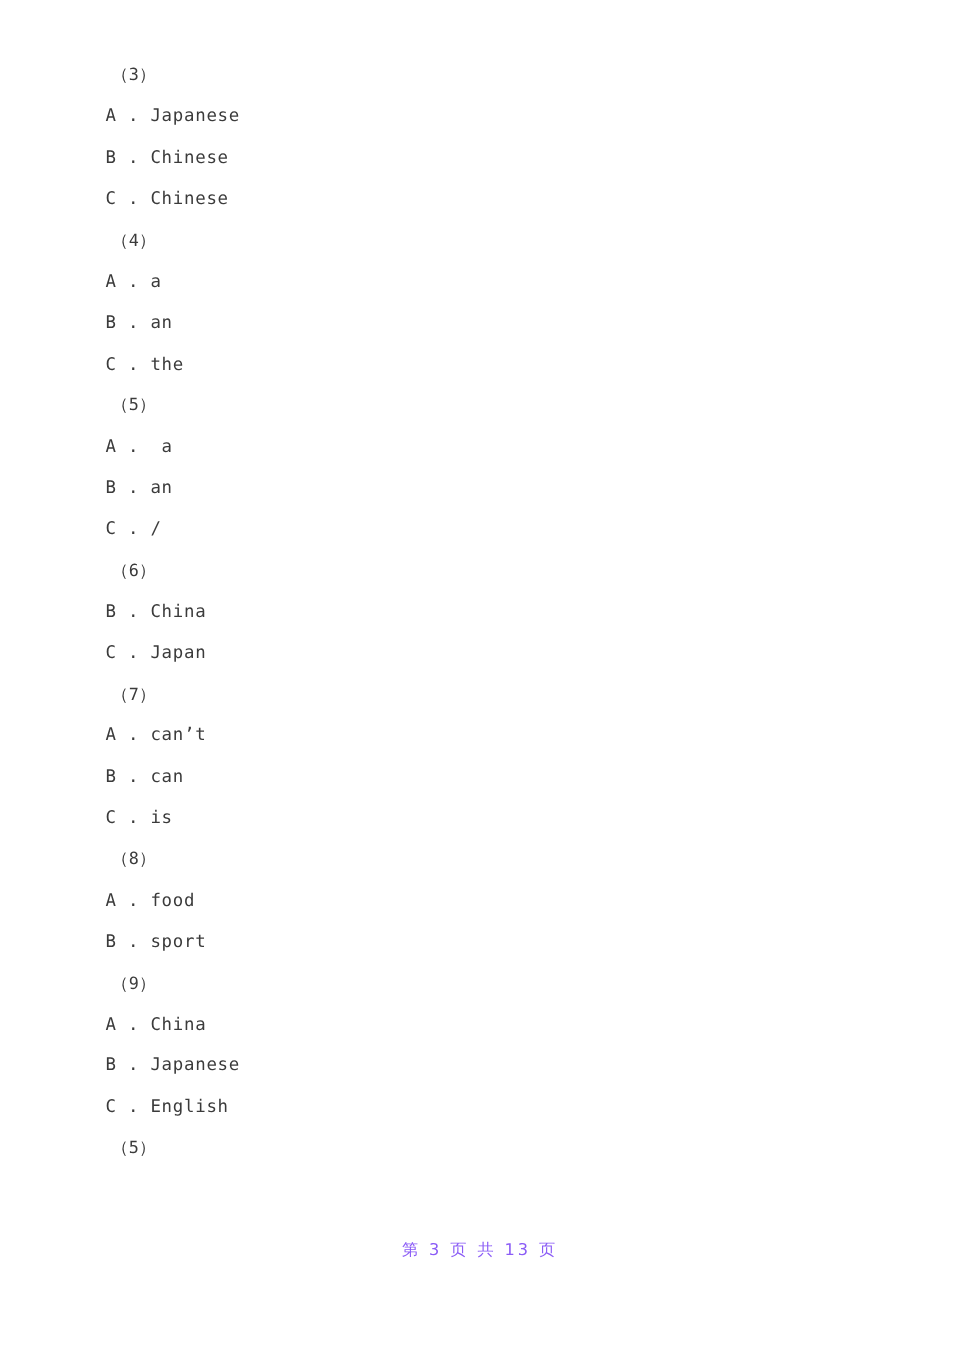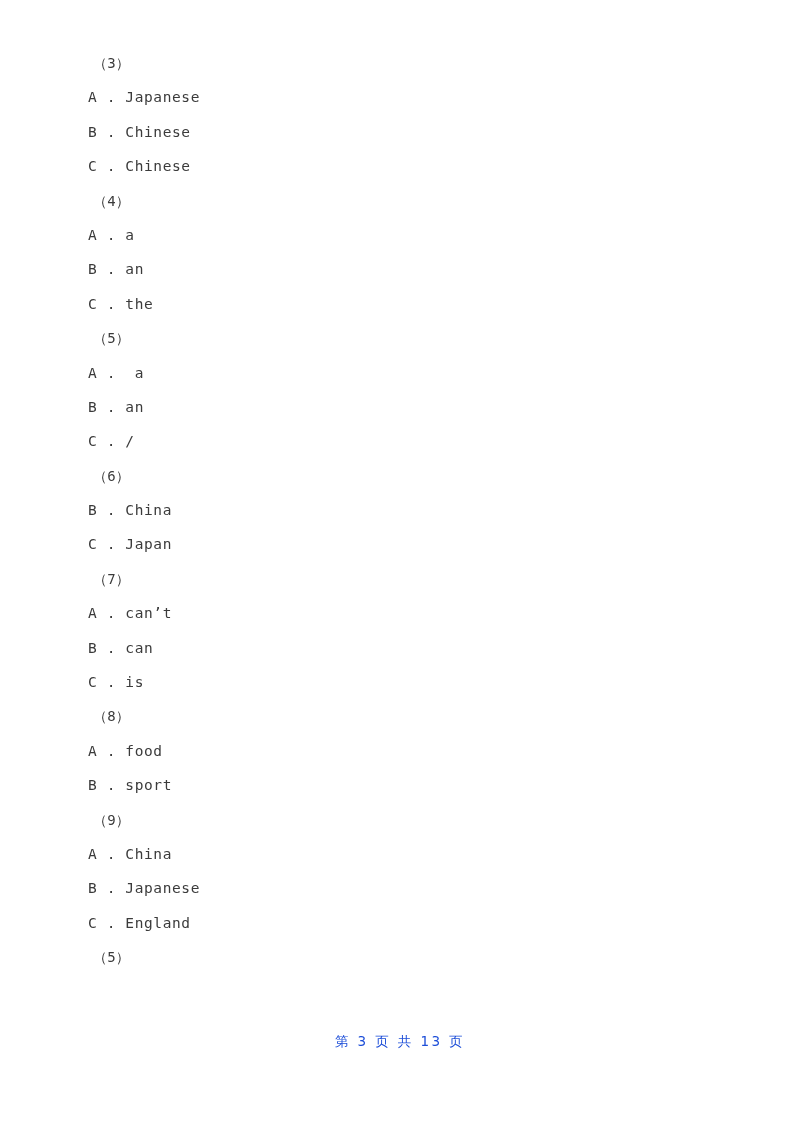--- a/index.html
+++ b/index.html
@@ -78,21 +78,21 @@
     left: 0;
     top: 1031px;
     width: 800px;
     text-align: center;
   }
   .footer-text {
     display: inline-block;
     font-family: "DejaVu Sans", "Liberation Sans", sans-serif;
     font-size: 13.5px;
     letter-spacing: 2.4px;
-    color: #1d4ed8;
+    color: #8b5cf6;
     white-space: pre;
   }
 </style>
 </head>
 <body>
 
 <div class="page">
 
   <div class="content">
       <div class="q-block">
@@ -126,21 +126,21 @@
       </div>
       <div class="q-block">
         <div class="line q-num">（8）</div>
         <div class="line opt"><span class="opt-letter">A</span><span class="opt-sep"> . </span><span class="opt-text">food</span></div>
         <div class="line opt"><span class="opt-letter">B</span><span class="opt-sep"> . </span><span class="opt-text">sport</span></div>
       </div>
       <div class="q-block">
         <div class="line q-num">（9）</div>
         <div class="line opt"><span class="opt-letter">A</span><span class="opt-sep"> . </span><span class="opt-text">China</span></div>
         <div class="line opt"><span class="opt-letter">B</span><span class="opt-sep"> . </span><span class="opt-text">Japanese</span></div>
-        <div class="line opt"><span class="opt-letter">C</span><span class="opt-sep"> . </span><span class="opt-text">England</span></div>
+        <div class="line opt"><span class="opt-letter">C</span><span class="opt-sep"> . </span><span class="opt-text">English</span></div>
       </div>
       <div class="q-block">
         <div class="line q-num">（5）</div>
       </div>
     </div>
 
   <div class="footer">
     <span class="footer-text">第 3 页 共 13 页</span>
   </div>
 

